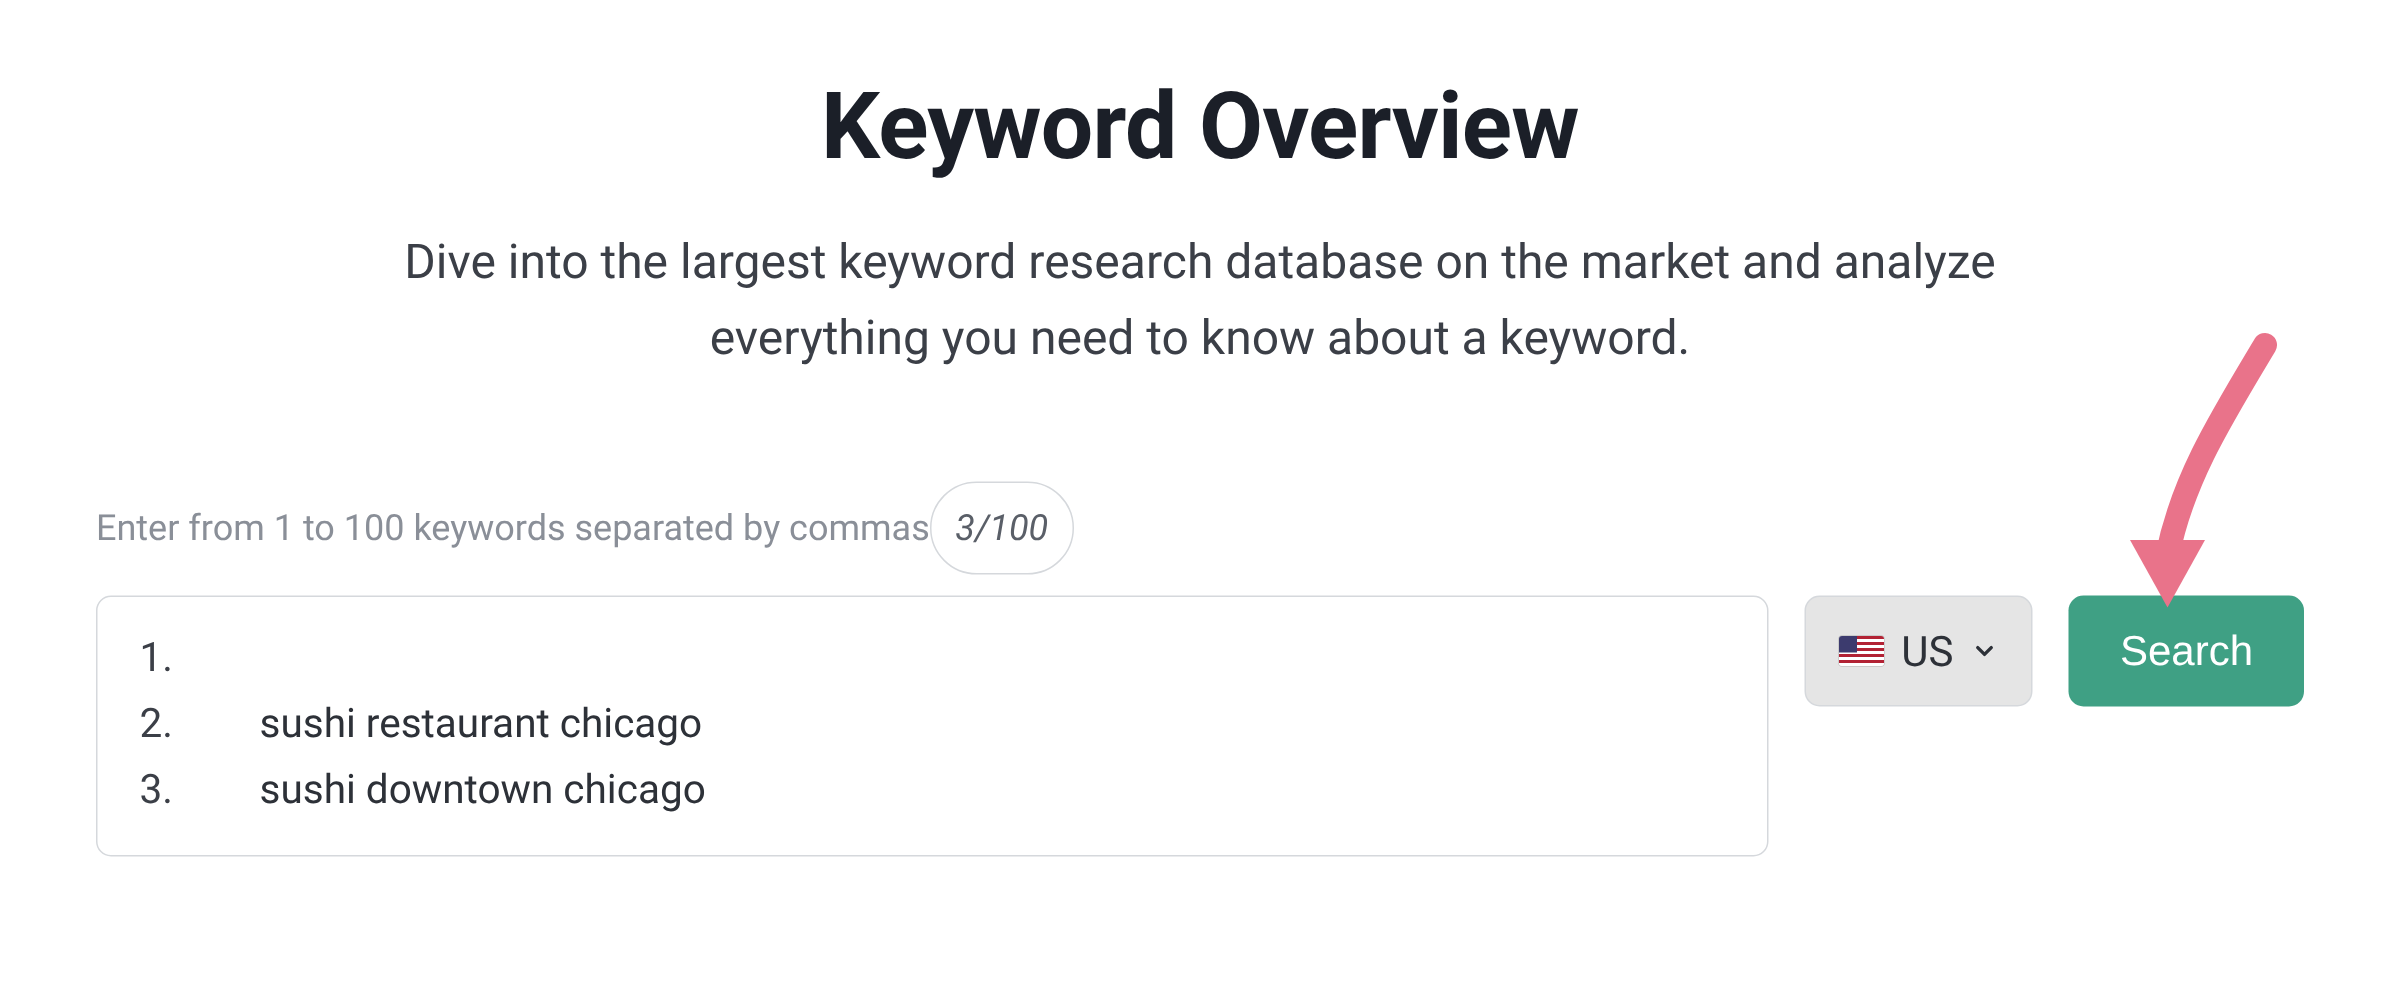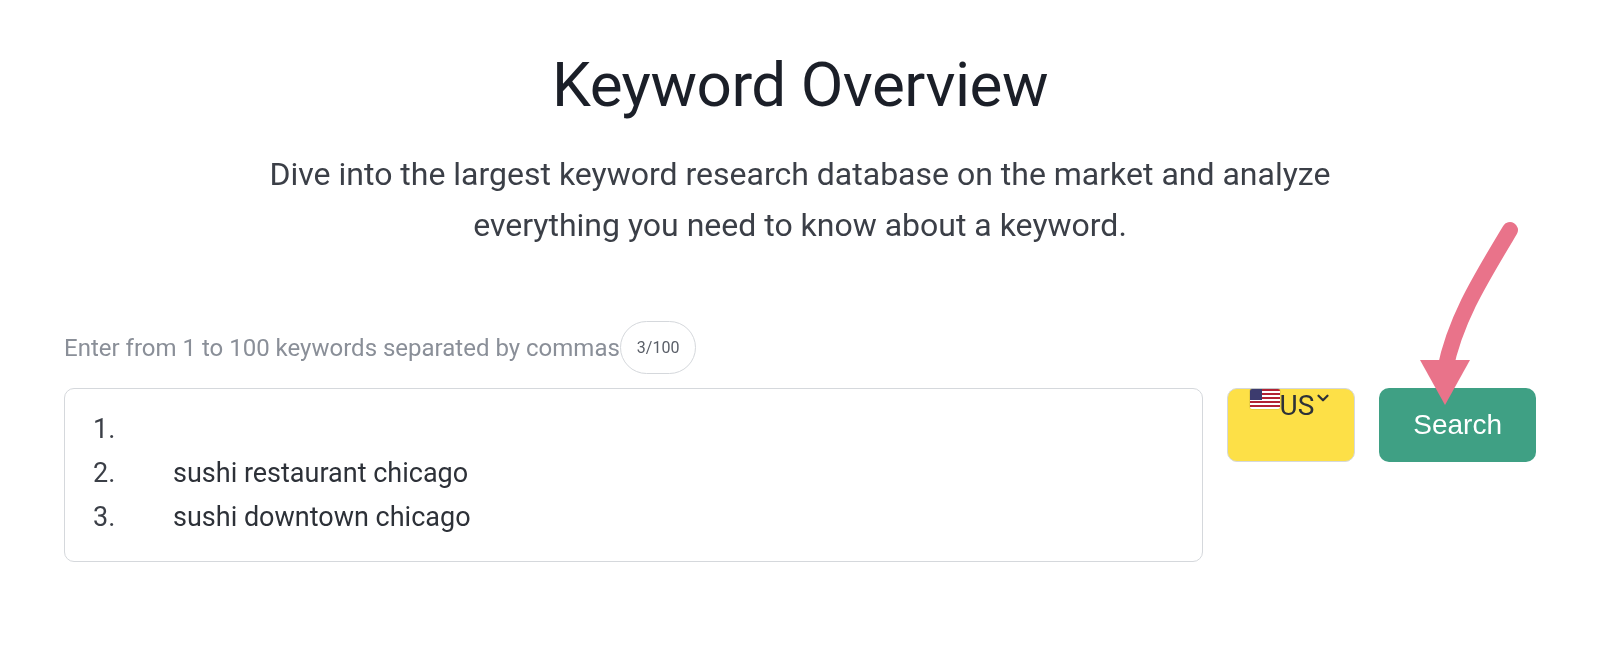--- a/index.html
+++ b/index.html
@@ -1,27 +1,27 @@
 <!DOCTYPE html>
 <html><head>
 <meta charset="utf-8">
 <style>
   * { box-sizing: border-box; margin: 0; padding: 0; }
   html, body { width: 1600px; height: 655px; font-family: -apple-system, BlinkMacSystemFont, "Segoe UI", Roboto, Helvetica, Arial, sans-serif; background: #fff; color: #1b1f28; }
   .container { width: 100%; padding: 48px 64px 40px; }
-  .title { text-align: center; font-size: 62px; font-weight: 400; letter-spacing: -0.5px; color: #1b1f28; margin-bottom: 28px; }
+  .title { text-align: center; font-size: 62px; font-weight: 700; letter-spacing: -0.5px; color: #1b1f28; margin-bottom: 28px; }
   .subtitle { text-align: center; font-size: 32px; line-height: 1.6; color: #3b3f47; margin: 0 auto 70px; max-width: 1100px; }
   .label-row { display: flex; align-items: center; gap: 0; font-size: 24px; color: #8a8f98; margin-bottom: 14px; }
-  .count-pill { display: inline-flex; align-items: center; justify-content: center; border: 1px solid #d5d8dc; border-radius: 999px; padding: 16px 16px; font-size: 16px; color: #5a5f68; }
+  .count-pill { display: inline-flex; align-items: center; justify-content: center; border: 1px solid #d5d8dc; border-radius: 999px; padding: 16px 16px; font-size: 24px; color: #5a5f68; font-style: italic; }
   .form-row { display: flex; align-items: flex-start; gap: 24px; }
   .input-box { flex: 1; border: 1px solid #d5d8dc; border-radius: 10px; padding: 18px 28px 22px; background: #fff; }
   .kw-list { list-style: none; }
   .kw-list li { display: flex; align-items: baseline; font-size: 27px; color: #2d3138; padding: 6px 0; }
   .kw-num { width: 80px; color: #3b3f47; }
-  .country-select { display: flex; border: 1px solid #d5d8dc; border-radius: 10px; padding: 0 22px; height: 74px; font-size: 28px; color: #2d3138; cursor: pointer; background: #fde047; }
+  .country-select { display: flex; align-items: center; gap: 12px; border: 1px solid #d5d8dc; border-radius: 10px; padding: 0 22px; height: 74px; font-size: 28px; color: #2d3138; cursor: pointer; background: #e5e5e5; }
   .flag { width: 30px; height: 20px; border-radius: 2px; background:
     linear-gradient(#3c3b6e,#3c3b6e) 0 0/12px 11px no-repeat,
     repeating-linear-gradient(#b22234 0 2px, #fff 2px 4px); box-shadow: 0 0 0 0.5px rgba(0,0,0,.15); }
   .chevron { width: 18px; height: 18px; }
   .chevron svg { width: 18px; height: 18px; display: block; }
   .search-btn { height: 74px; padding: 0 34px; border: none; border-radius: 10px; background: #3fa084; color: #fff; font-size: 28px; font-weight: 500; cursor: pointer; }
   .arrow { position: absolute; top: 220px; right: 80px; width: 160px; height: 190px; pointer-events: none; }
   .arrow svg { width: 100%; height: 100%; }
   .wrap { position: relative; }
 </style>

